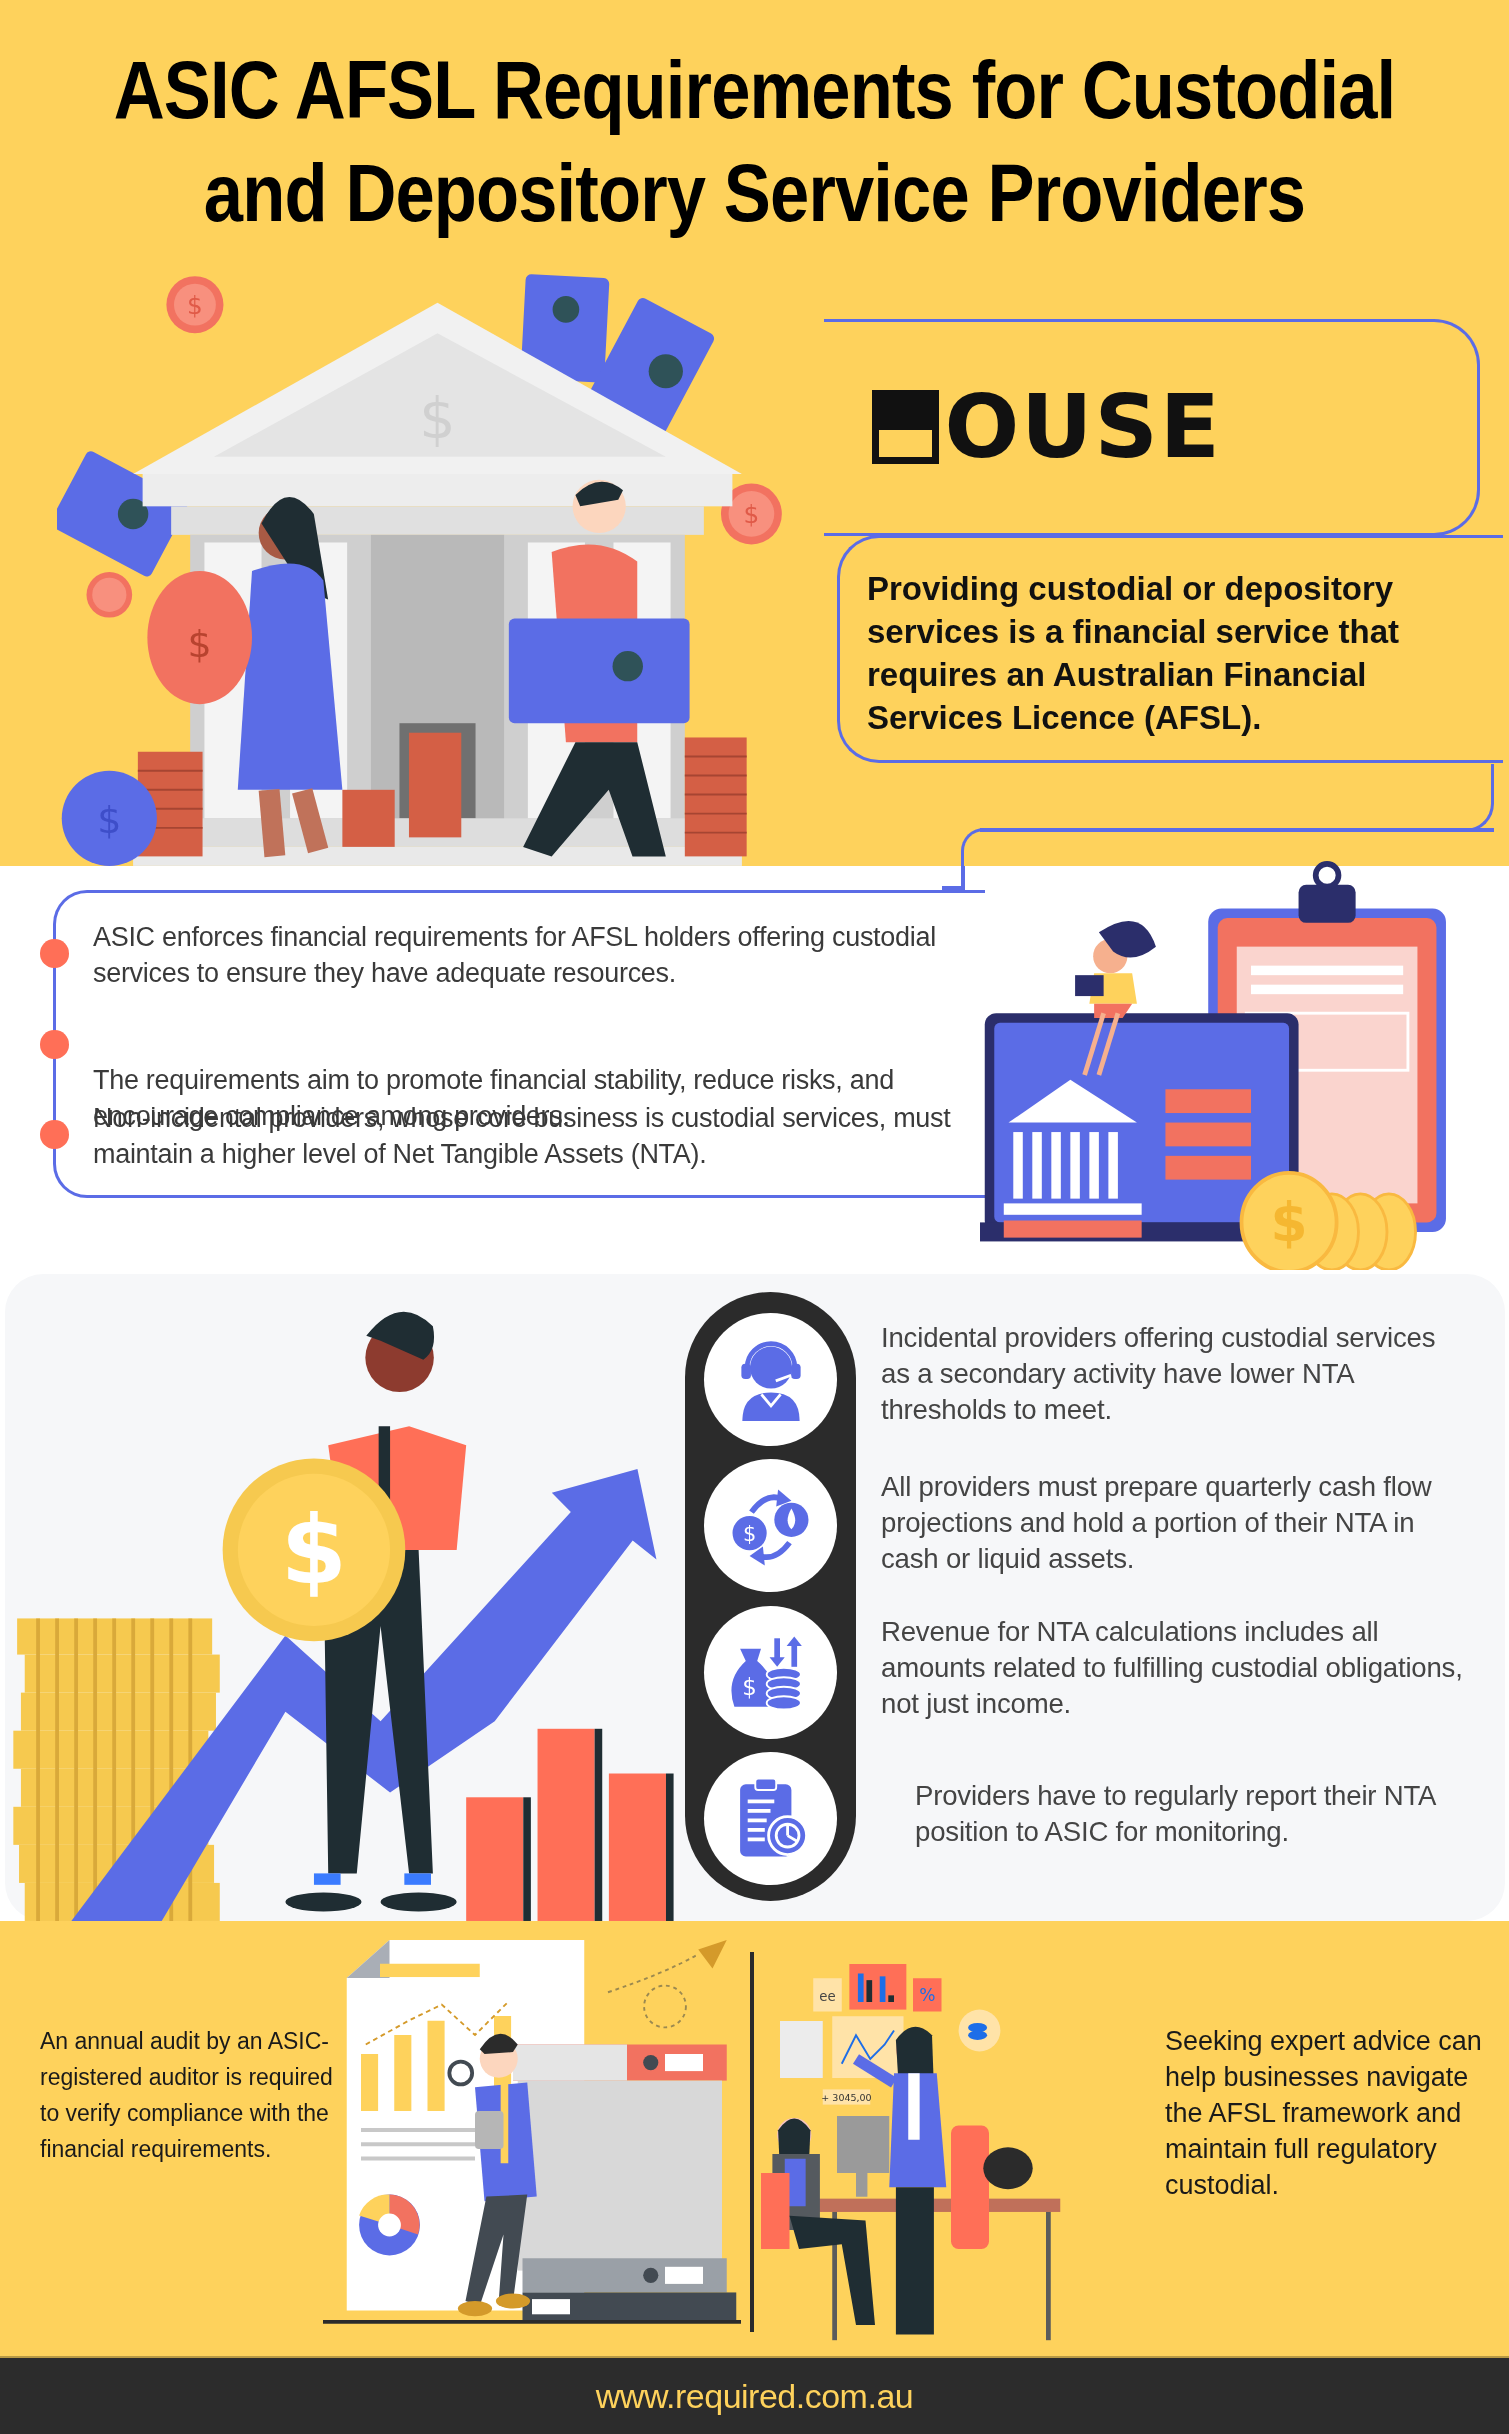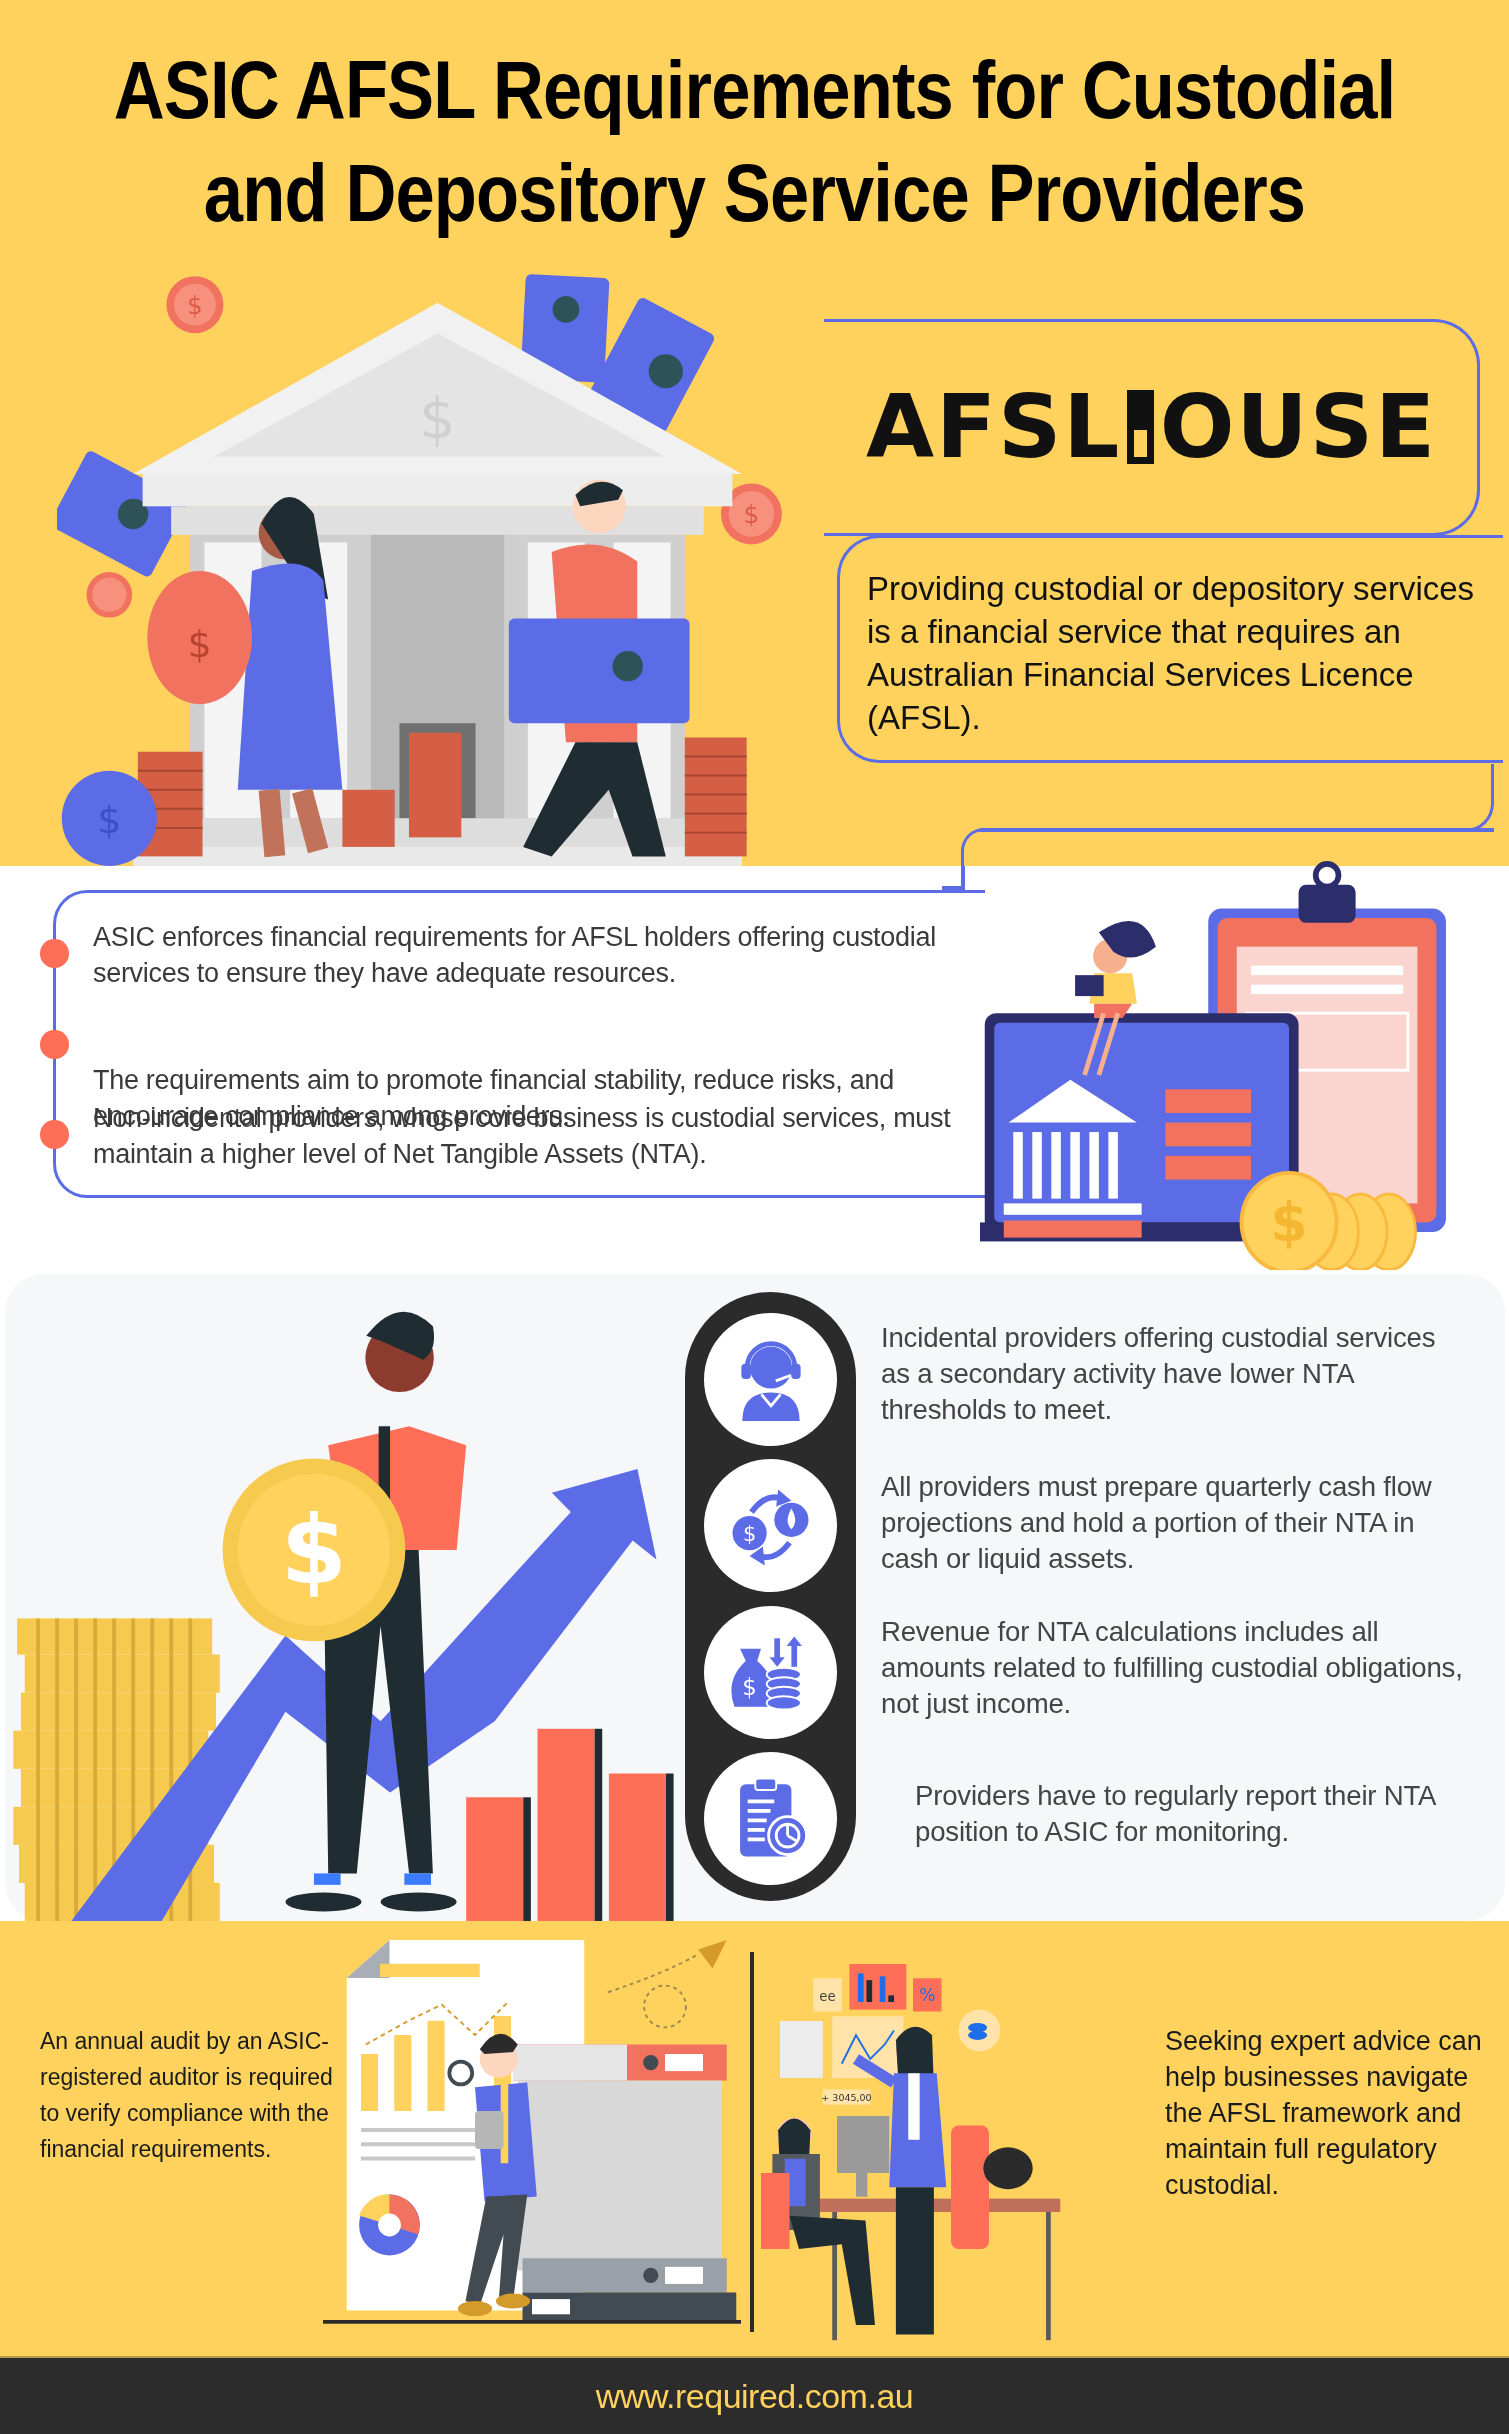--- a/index.html
+++ b/index.html
@@ -49,21 +49,21 @@
       content: ""; position: absolute; left: 0; top: 0; width: 100%; height: 55%; background: #111;
     }
 
     .intro-box {
       left: 837px; top: 535px; width: 666px; height: 228px;
       border: 3.8px solid #5B6CE6; border-right: none;
       border-radius: 42px 0 0 42px;
     }
     .intro-text {
       left: 867px; top: 567px; width: 609px;
-      font-weight: 400; font-size: 33px; line-height: 43px; color: #111;
+      font-weight: 700; font-size: 33px; line-height: 43px; color: #111;
     }
     .connector-bottom-right {
       left: 1465px; top: 764px; width: 28.5px; height: 68px;
       border-right: 3.8px solid #5B6CE6; border-bottom: 3.8px solid #5B6CE6;
       border-radius: 0 0 28.5px 0;
     }
     .connector-link {
       left: 980px; top: 828px; width: 514px; height: 3.8px; background: #5B6CE6;
     }
     .connector-drop {
@@ -224,21 +224,20 @@
   <circle cx="570" cy="262" r="28" fill="#FCD6BE"></circle>
   <path d="M545 250 Q570 225 595 245 L590 255 L550 262 Z" fill="#1f2d33"></path>
   <path d="M520 310 Q570 290 610 320 L610 510 L535 510 Z" fill="#F27260"></path>
   <rect x="475" y="380" width="190" height="110" rx="6" fill="#5B6CE6"></rect>
   <circle cx="600" cy="430" r="16" fill="#2f5258"></circle>
   <path d="M545 510 L610 510 L640 630 L605 630 L580 560 L520 630 L490 620 Z" fill="#1f2d33"></path>
 </svg>
 
 <div class="abs logo-box"></div>
 <div class="abs logo-text">
-  <span>AFSL</span>
   <span class="logo-square"></span>
   <span>OUSE</span>
 </div>
 
 <div class="abs intro-box"></div>
 <p class="abs intro-text">Providing custodial or depository services is a financial service that requires an Australian Financial Services Licence (AFSL).</p>
 
 <div class="abs connector-bottom-right"></div>
 <div class="abs connector-link"></div>
 <div class="abs connector-drop"></div>

